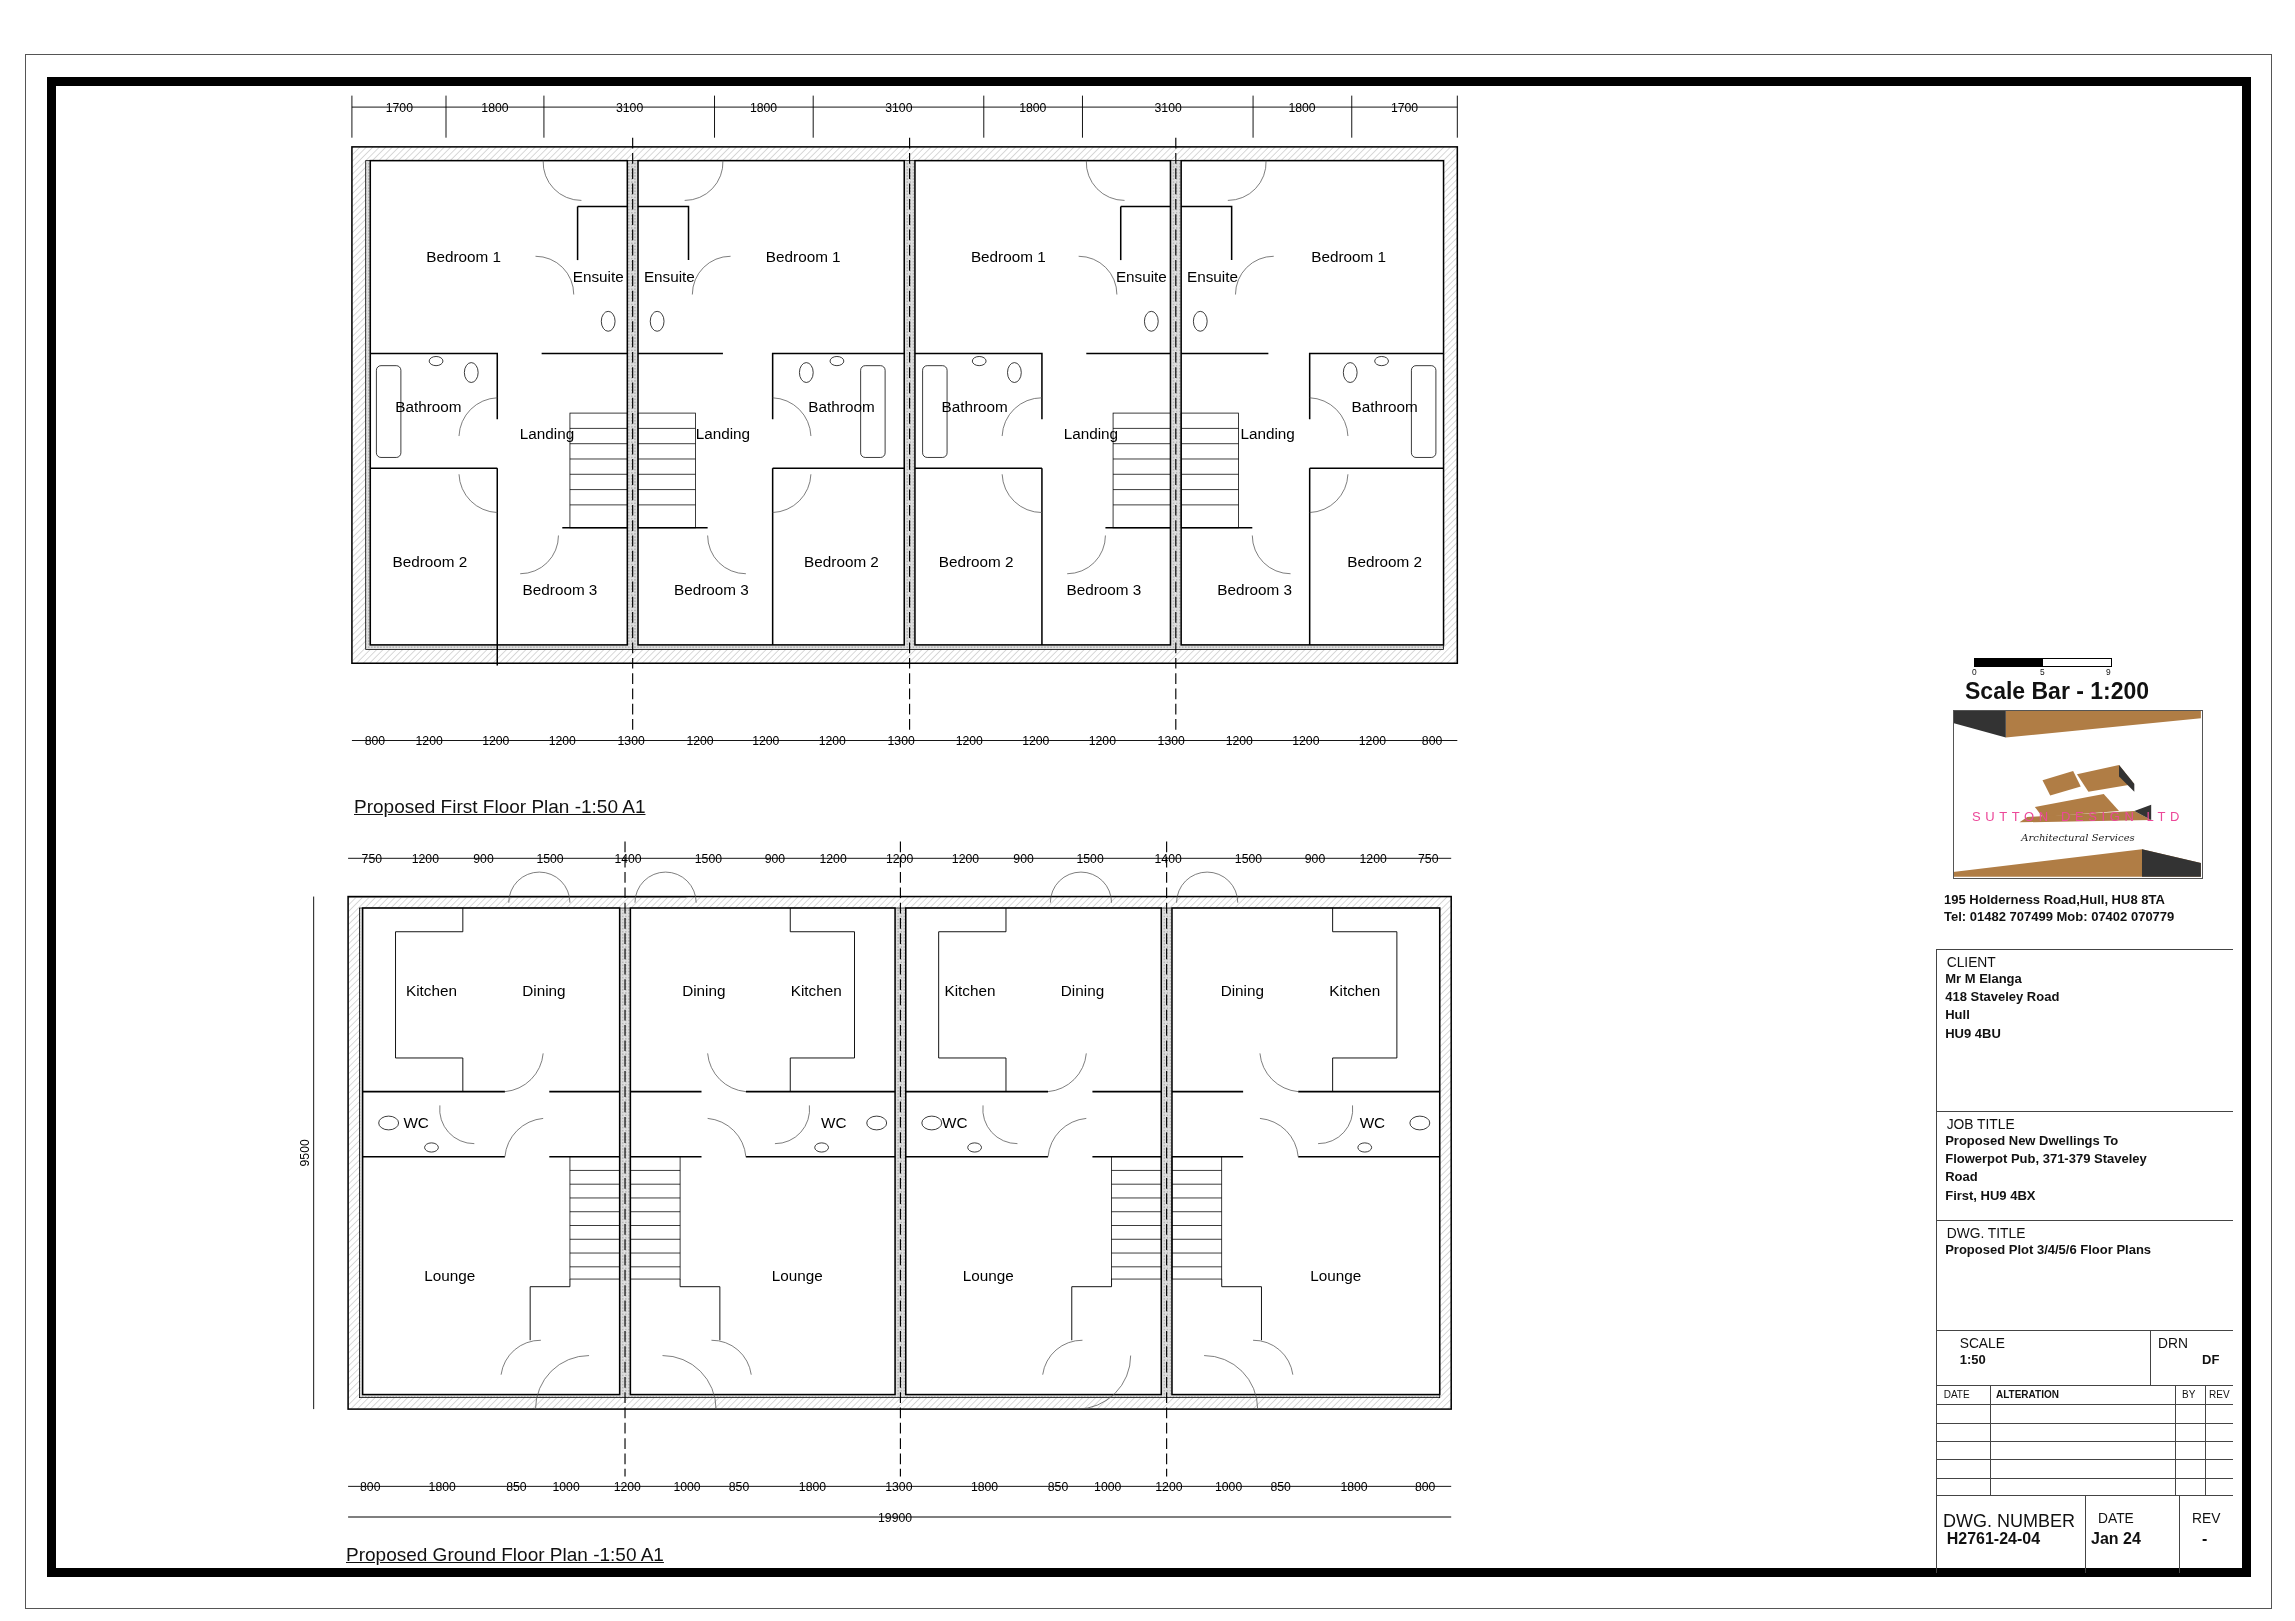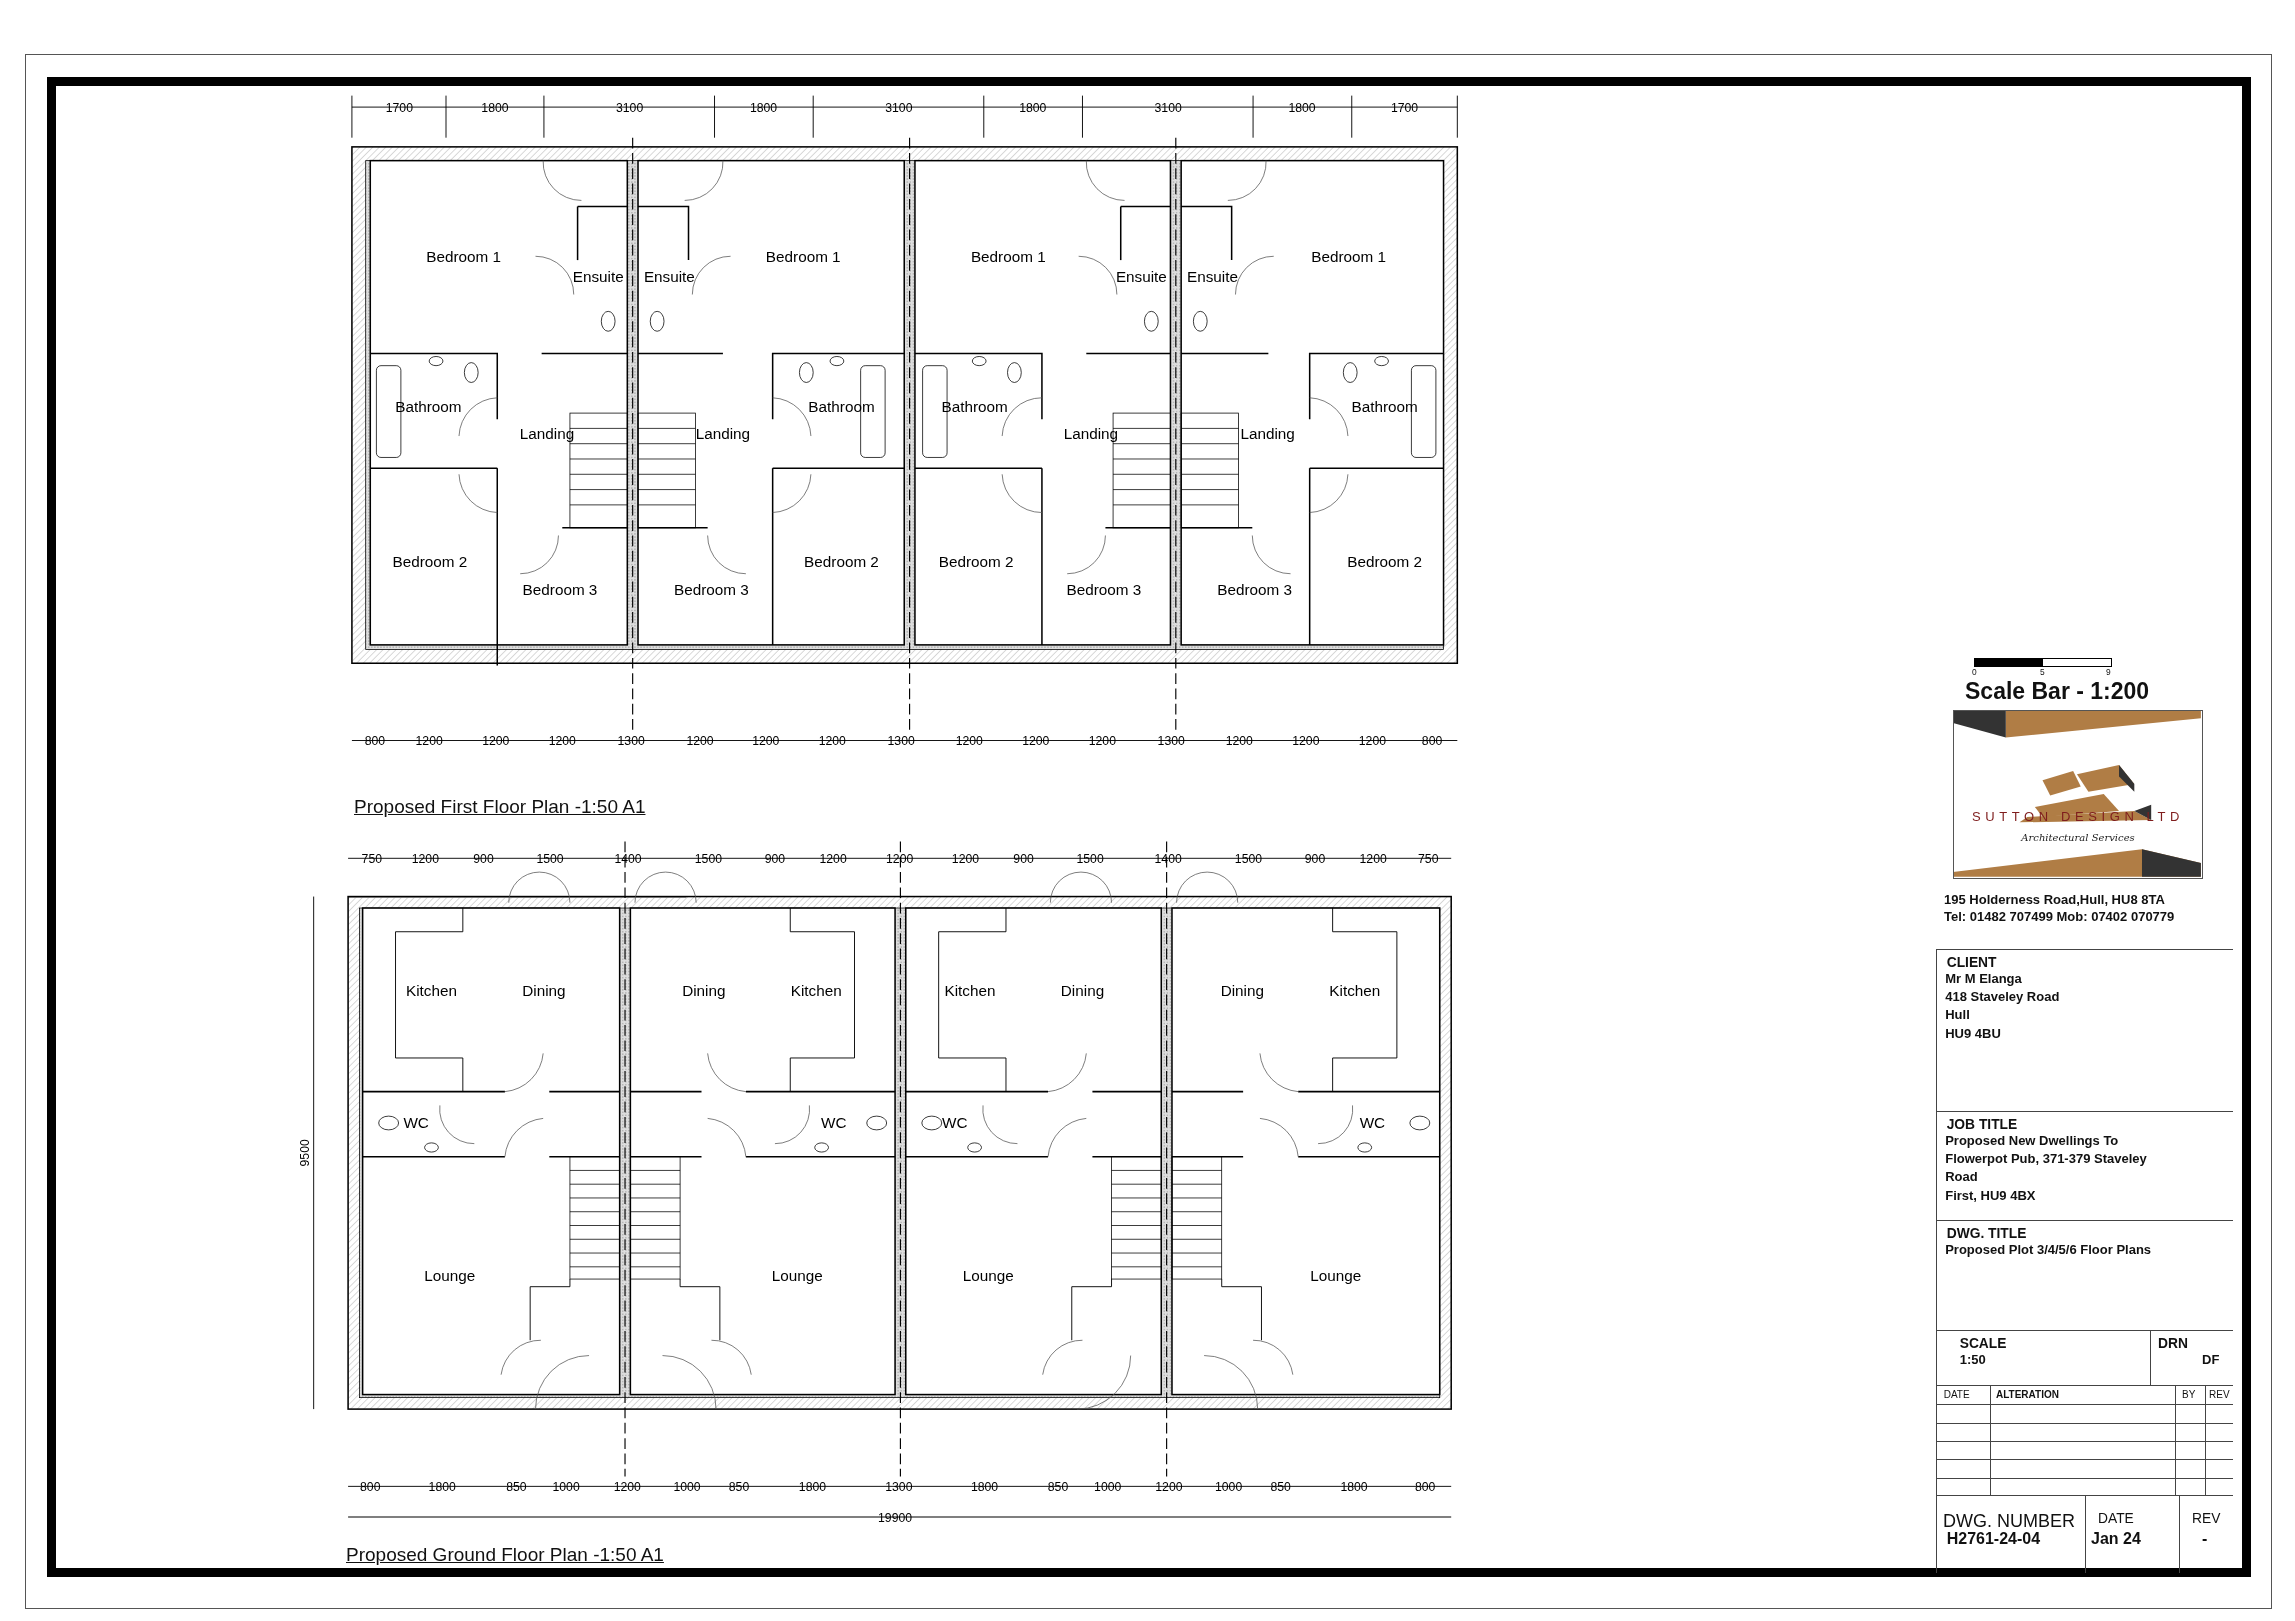--- a/index.html
+++ b/index.html
@@ -6,25 +6,25 @@
   body{width:2295px;height:1621px;position:relative;overflow:hidden;font-family:"Liberation Sans",sans-serif;color:#111;}
   .sheet-outer{position:absolute;left:24.5px;top:54px;width:2247px;height:1555px;border:1.5px solid #555;box-sizing:border-box;}
   .sheet-inner{position:absolute;left:47px;top:77px;width:2204px;height:1500px;border:9.2px solid #000;box-sizing:border-box;}
   svg.plan{position:absolute;left:0;top:0;}
   .plan-title{position:absolute;font-size:19px;text-decoration:underline;white-space:nowrap;}
   .scalebar{position:absolute;left:1974px;top:658px;width:138px;height:9.2px;border:1.1px solid #000;box-sizing:border-box;}
   .scalebar .blk{width:50%;height:100%;background:#000;}
   .sb-tick{position:absolute;top:667px;font-size:8.4px;}
   .sb-title{position:absolute;left:1965px;top:678px;font-size:23px;font-weight:bold;white-space:nowrap;}
   .logo{position:absolute;left:1953px;top:710px;width:248px;height:167px;border:0.8px solid #555;background:#fff;overflow:hidden;}
-  .logo-name{position:absolute;left:0;width:100%;top:98px;text-align:center;letter-spacing:4.6px;font-size:13px;color:#7f1d1d;}
+  .logo-name{position:absolute;left:0;width:100%;top:98px;text-align:center;letter-spacing:4.6px;font-size:13px;color:#ec4899;}
   .logo-tag{position:absolute;left:0;width:100%;top:121px;text-align:center;font-family:"DejaVu Serif",serif;font-style:italic;font-size:10px;color:#222;}
   .addr{position:absolute;left:1944px;top:891px;font-size:13px;font-weight:bold;line-height:17px;white-space:nowrap;}
   .tb-box{position:absolute;left:1936px;border-top:1.5px solid #444;width:297px;box-sizing:border-box;}
-  .tb-label{font-size:13.8px;margin:4.6px 0 0 10.7px;font-weight:bold;}
+  .tb-label{font-size:13.8px;margin:4.6px 0 0 10.7px;}
   .tb-val{font-size:13px;font-weight:bold;line-height:18.4px;margin-left:9.2px;}
   .vline{position:absolute;border-left:1.5px solid #444;}
   .hline{position:absolute;border-top:1.5px solid #444;}
   .small{position:absolute;font-size:10px;}
 </style>
 </head>
 <body>
 
 <div class="sheet-outer"></div>
 <div class="sheet-inner"></div>

